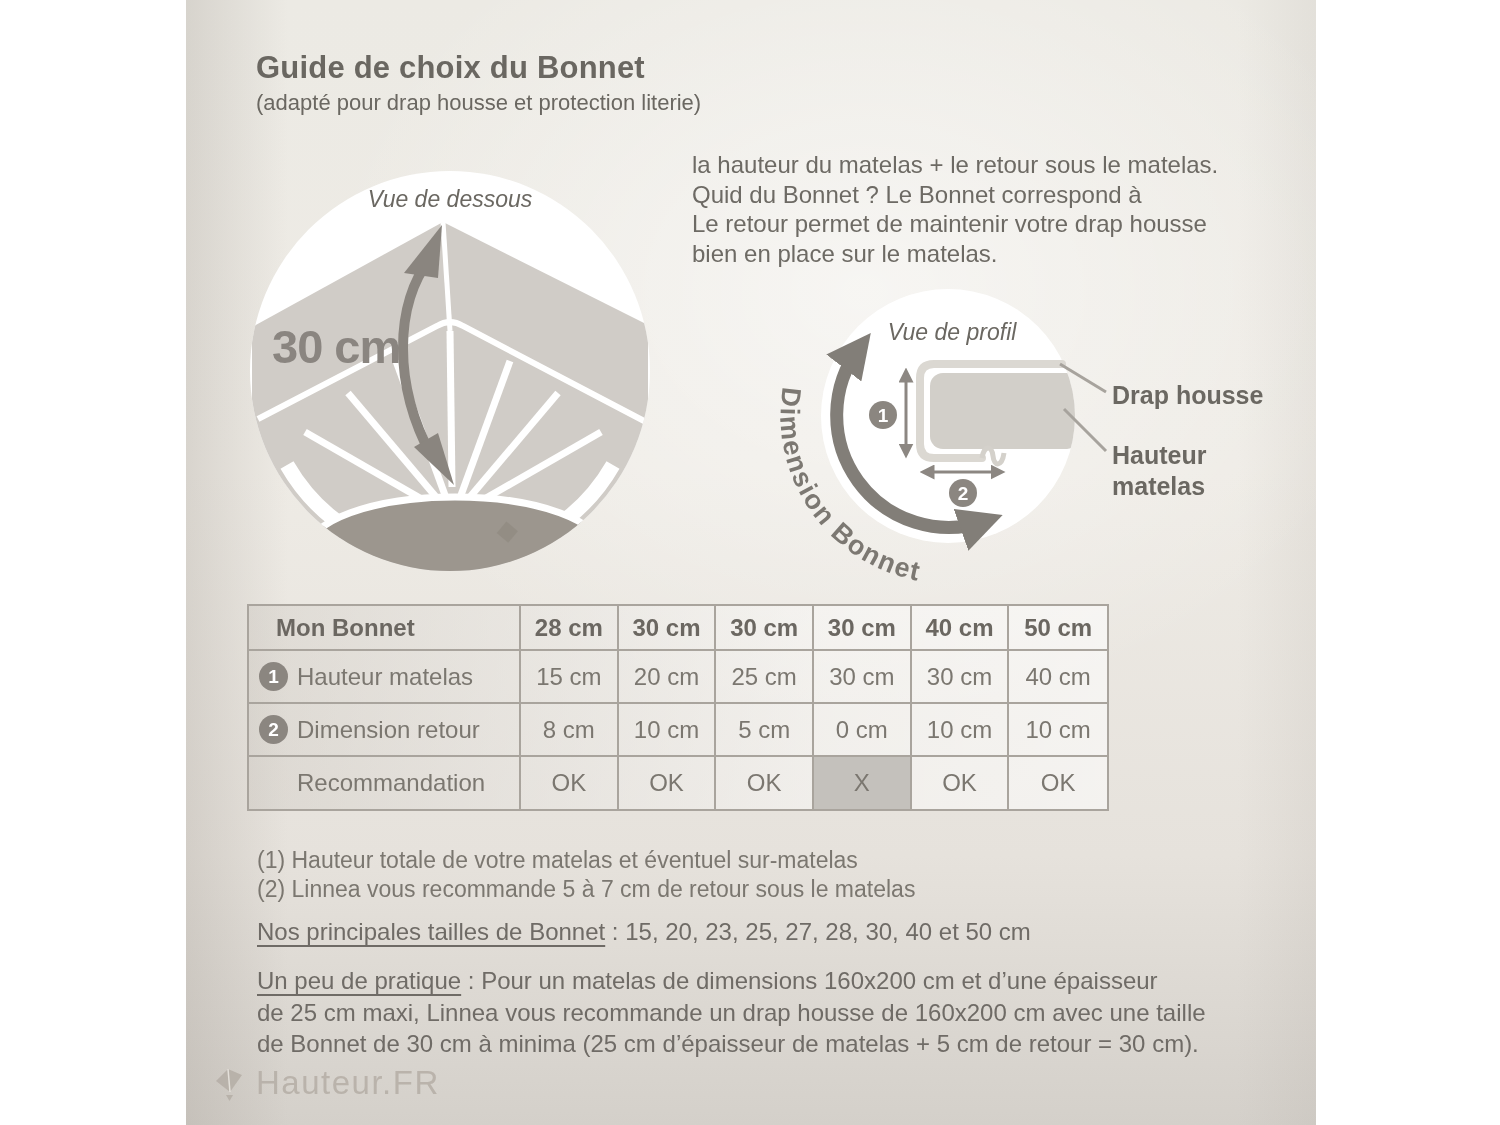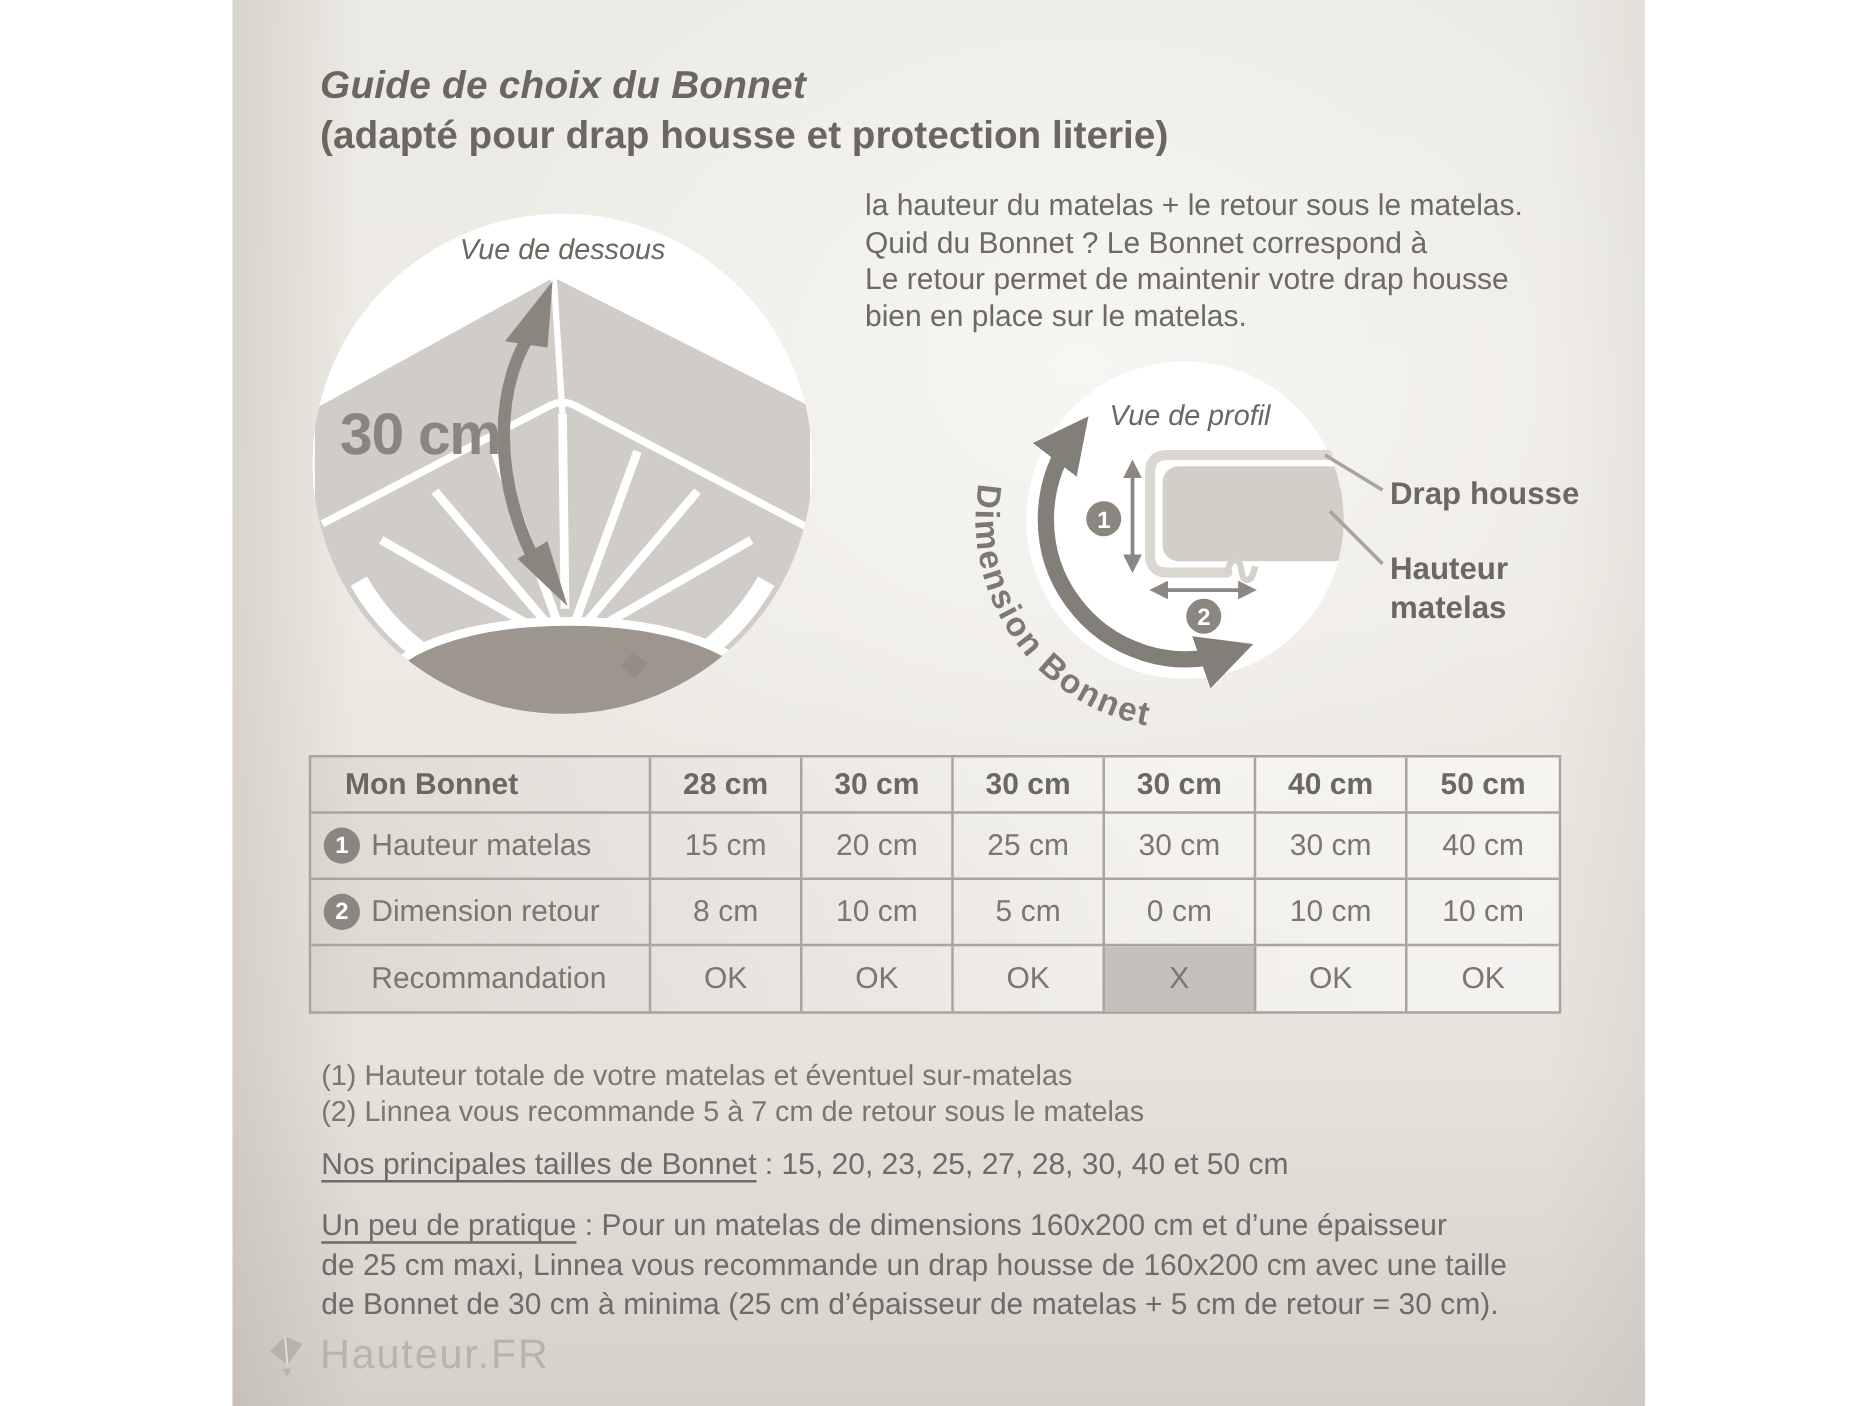--- a/index.html
+++ b/index.html
@@ -5,28 +5,28 @@
   * { margin:0; padding:0; box-sizing:border-box; }
   body { font-family:"Liberation Sans", sans-serif; background:#ffffff; }
   .page { position:relative; width:1500px; height:1125px; background:#ffffff; overflow:hidden; }
   .panel {
     position:absolute; left:186px; top:0; width:1130px; height:1125px;
     background:
       radial-gradient(48% 38% at 60% 26%, rgba(255,255,255,0.55) 0%, rgba(255,255,255,0) 100%),
       linear-gradient(90deg, rgba(160,153,145,0.28) 0%, rgba(160,153,145,0) 9%, rgba(160,153,145,0) 93%, rgba(160,153,145,0.12) 100%),
       linear-gradient(180deg, #eceae4 0%, #eeebe5 42%, #e6e2dc 76%, #d4d0ca 100%);
   }
-  .title { position:absolute; left:70px; top:50px; font-size:31px; font-weight:700; color:#6a6761; letter-spacing:0.2px;font-style:italic; }
-  .subtitle { position:absolute; left:70px; top:90px; font-size:31px; font-weight:700; color:#6a6761; }
+  .title { position:absolute; left:70px; top:50px; font-size:31px; font-weight:700; color:#6a6761; letter-spacing:0.2px; }
+  .subtitle { position:absolute; left:70px; top:90px; font-size:22px; font-weight:400; color:#6a6761; }
   .intro { position:absolute; left:506px; top:150px; font-size:24px; line-height:29.5px; color:#6d6a64; }
   .intro div { white-space:nowrap; }
   .svg-abs { position:absolute; }
   .side-label { position:absolute; font-size:25px; font-weight:700; color:#6b6862; line-height:31px; }
   .btable {
-    position:absolute; left:61px; top:604px; width:1002px;
+    position:absolute; left:61px; top:604px; width:862px;
     display:grid; grid-template-columns:272px repeat(6, 1fr);
     grid-template-rows:45px 53px 53px 52px;
     border:2px solid #a9a49d;
     background:linear-gradient(90deg, rgba(198,193,186,0.32) 0%, rgba(255,255,255,0.42) 68%, rgba(255,255,255,0.55) 100%);
   }
   .tcell {
     border-right:2px solid #a9a49d; border-bottom:2px solid #a9a49d;
     display:flex; align-items:center; justify-content:center;
     font-size:24px; color:#7b7770;
   }

